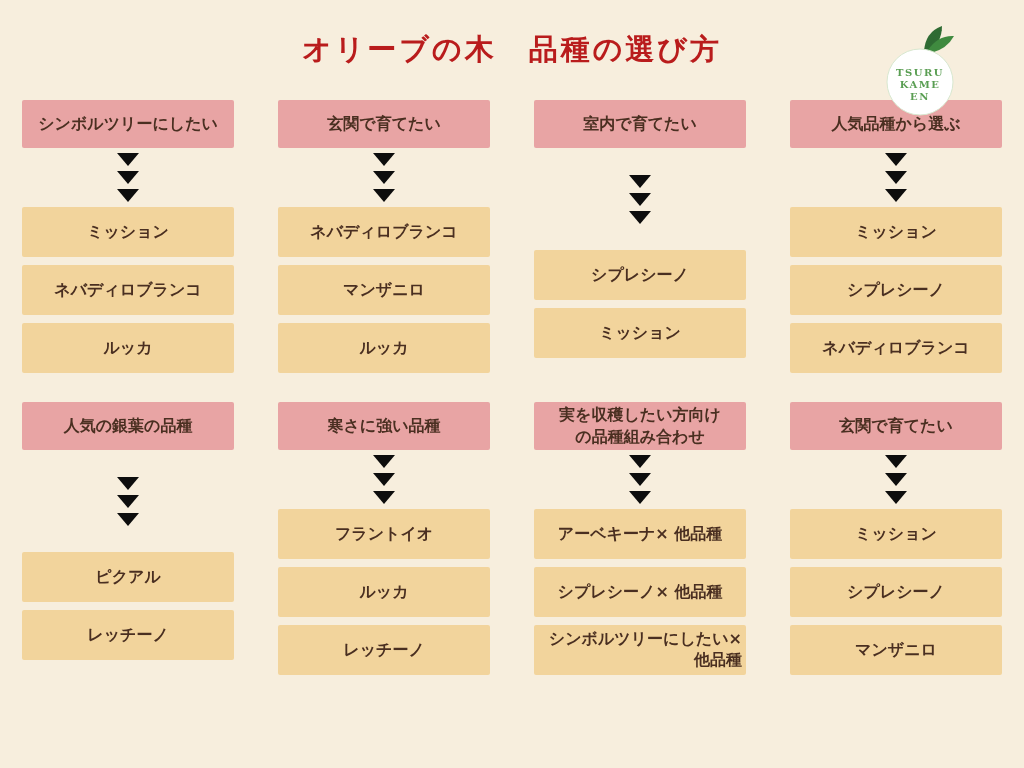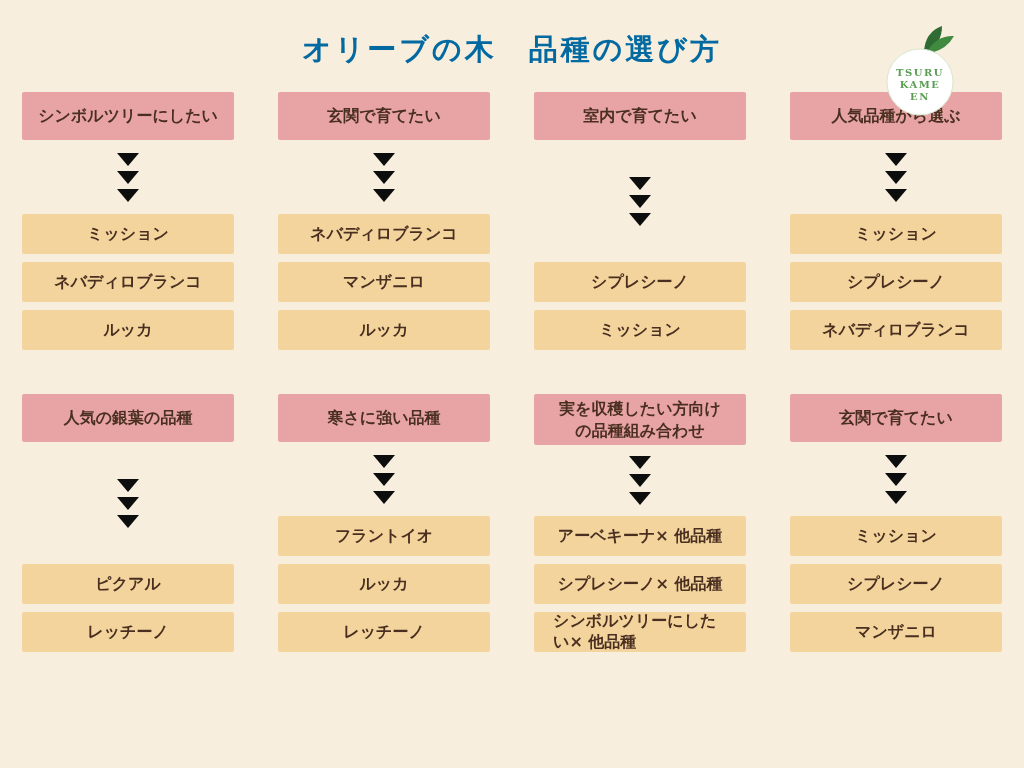--- a/index.html
+++ b/index.html
@@ -9,22 +9,22 @@
     font-family:"DejaVu Sans","Liberation Sans",sans-serif;
     color:#4a3322;
     overflow:hidden;
   }
   .page { position:relative; width:1024px; height:768px; padding:30px 20px 0; }
   .title {
     text-align:center;
     font-size:29px;
     font-weight:bold;
     letter-spacing:3px;
-    color:#0369a1;
-    margin-bottom:22px;
+    color:#b91c1c;
+    margin-bottom:30px;
     white-space:pre;
   }
   .grid {
     display:grid;
     grid-template-columns:repeat(4,1fr);
     column-gap:36px;
     row-gap:62px;
     padding:0 2px;
     gap:44px;
   }
@@ -51,28 +51,28 @@
   }
   .tri {
     width:0; height:0;
     border-left:11px solid transparent;
     border-right:11px solid transparent;
     border-top:13px solid #0d0d0d;
   }
   .items { display:flex; flex-direction:column; gap:8px; }
   .item {
     background:#f2d49c;
-    height:40px;
+    height:50px;
     display:flex; align-items:center; justify-content:center;
-    text-align:left;
+    text-align:right;
     font-weight:bold;
     font-size:16px;
     color:#4a2f21;
     border-radius:2px;
-    padding:0 19px;
+    padding:0 4px;
   }
   .logo { position:absolute; top:22px; right:58px; width:88px; height:96px; }
   .logo text {
     font-family:"DejaVu Serif","Liberation Serif",serif;
     font-weight:bold;
     fill:#5a9e53;
     font-size:10px;
     letter-spacing:1.5px;
     text-anchor:middle;
   }

